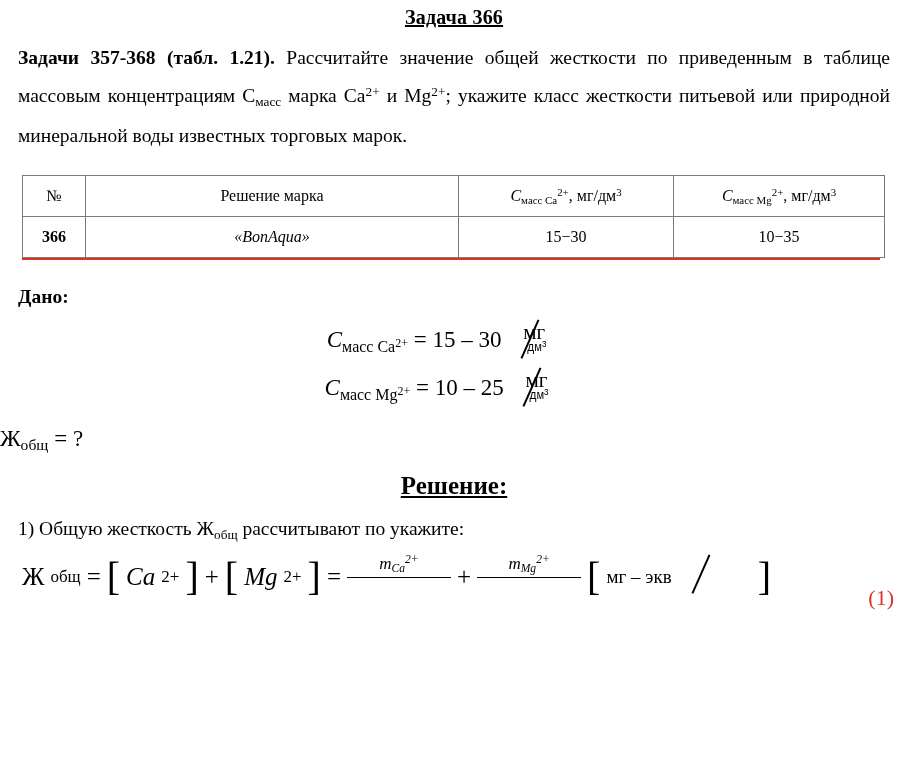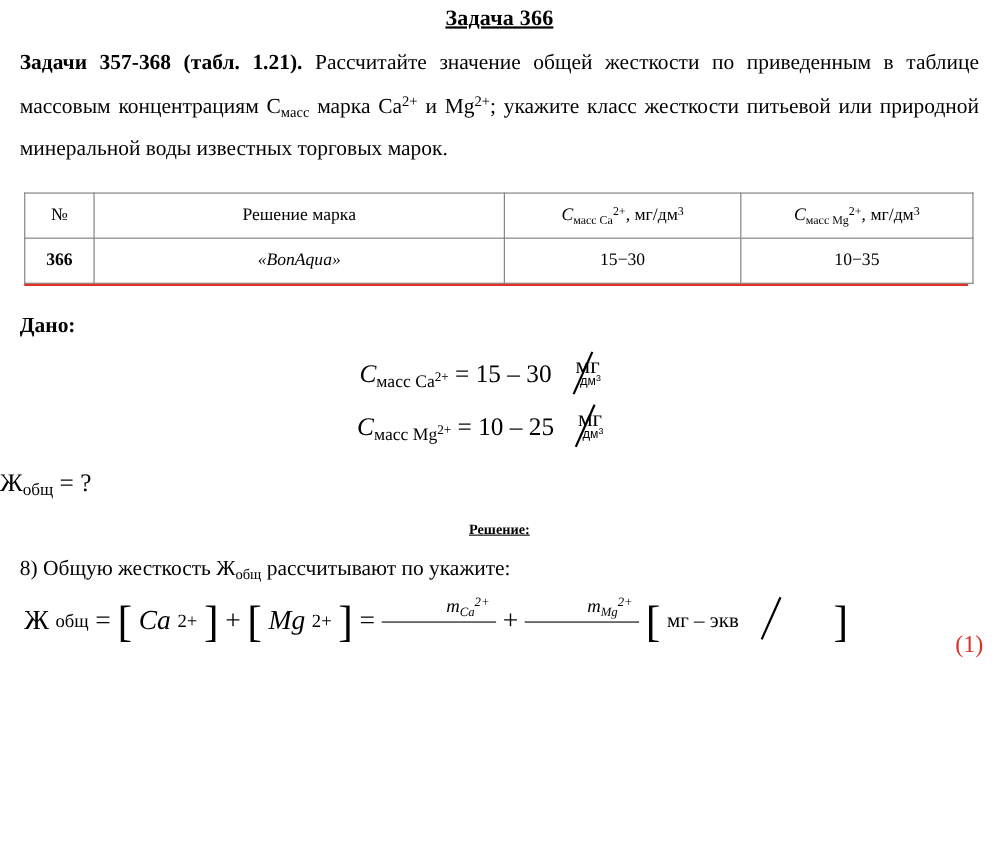--- a/index.html
+++ b/index.html
@@ -143,21 +143,21 @@
 
   .centered-eq {
     text-align: left;
     font-size: 23px;
     margin-top: 12px;
   }
 
   .solution {
     text-align: center;
     font-weight: bold;
-    font-size: 13px;
+    font-size: 25px;
     text-decoration: underline;
     margin-top: 18px;
   }
 
   .step {
     margin: 18px 0 0 18px;
     font-size: 19.5px;
   }
 
   
@@ -183,21 +183,20 @@
     text-align: center;
     vertical-align: middle;
     font-size: 17px;
     min-width: 104px;
   }
   .fracbar .top {
     padding: 0 6px 2px 6px;
     border-bottom: 1.5px solid #000;
     display: block;
     font-style: italic;
-    text-align: right;
   }
   .fracbar .bot {
     padding-top: 2px;
     display: block;
     font-style: italic;
     visibility: hidden;
   }
   .unit-brk {
     font-size: 19px;
   }
@@ -272,21 +271,21 @@
 
 
   <div class="centered-eq">
     <span>Ж</span><sub>общ</sub>
     <span>= ?</span>
   </div>
 
   <div class="solution">Решение:</div>
 
   <div class="step">
-    <span>8) Общую жесткость </span><span>Ж</span><sub>общ</sub><span> рассчитывают по укажите:</span>
+    <span>1) Общую жесткость </span><span>Ж</span><sub>общ</sub><span> рассчитывают по укажите:</span>
   </div>
 
   <div class="bigformula">
     <div class="bf-row">
       <span>Ж</span>
         <sub>общ</sub>
       <span>=</span>
       <span class="brk">[</span>
       <span class="it">Ca</span>
         <sup>2+</sup>

